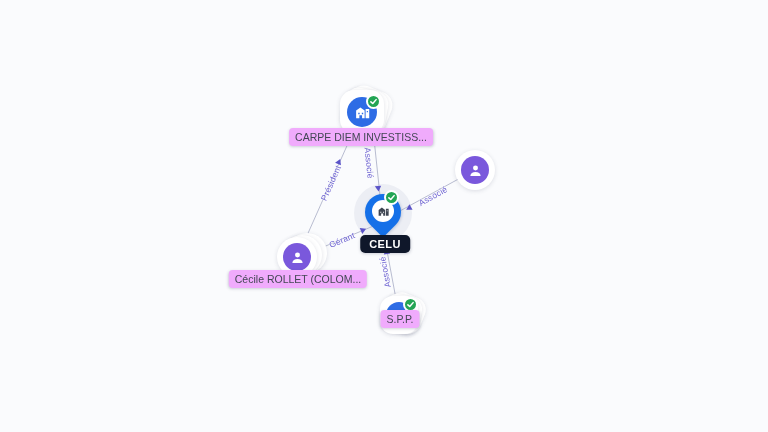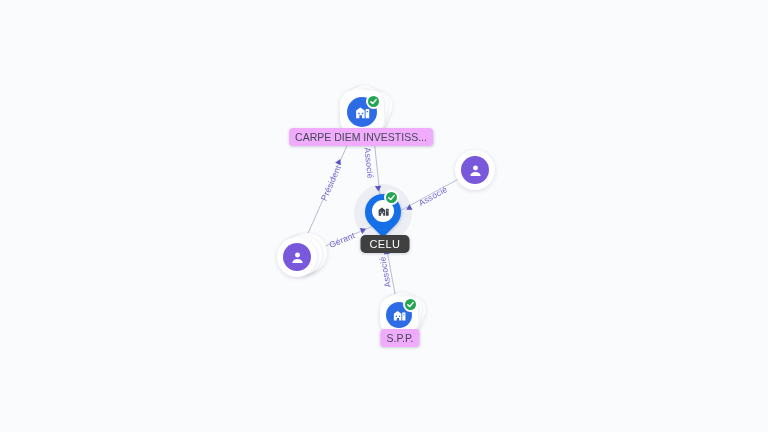--- a/index.html
+++ b/index.html
@@ -25,21 +25,21 @@
   .badge{position:absolute;width:15px;height:15px;box-sizing:border-box;background:#23a554;border:2px solid #fff;border-radius:50%;display:flex;align-items:center;justify-content:center;z-index:5;}
   .pin{position:absolute;left:365px;top:194px;width:36px;height:36px;background:#1570e8;border-radius:50% 50% 50% 0;transform:rotate(-45deg);box-shadow:0 1px 3px rgba(30,60,130,.25);z-index:3;}
   .pin-inner{position:absolute;left:372px;top:200px;width:22px;height:22px;border-radius:50%;background:#fff;display:flex;align-items:center;justify-content:center;z-index:4;}
   .pill{
     position:absolute;transform:translate(-50%,-50%);
     background:#f0abfc;border-radius:4px;padding:3px 6px;
     font-size:10.5px;color:#424754;white-space:nowrap;
     box-shadow:0 1px 3px rgba(50,55,85,.22);z-index:6;
   }
   .pill-focus{
-    background:#404040;color:#fff;font-weight:normal;font-size:11px;
+    background:#0f172a;color:#fff;font-weight:bold;font-size:11px;
     padding:3px 9px;border-radius:5px;letter-spacing:.4px;text-align:right;
   }
   .edge-label{
     position:absolute;font-size:8.5px;color:#6f64d2;letter-spacing:.2px;
     white-space:nowrap;z-index:2;
     transform:translate(-50%,-50%) rotate(var(--r));
     text-shadow:0 0 2px #fafbfd,0 0 2px #fafbfd;
   }
 </style>
 </head>
@@ -116,31 +116,32 @@
     <div class="layer ci o2"></div>
     <div class="layer ci o1"></div>
     <div class="layer ci"></div>
     <div class="icon-circle person-bg" style="left:6px;top:6px;width:28px;height:28px;">
       <svg width="17" height="17" viewBox="0 0 24 24" fill="#fff">
           <circle cx="12" cy="8.6" r="3.5"></circle>
           <path d="M4.8 19.5c0-3.5 3.2-5.4 7.2-5.4s7.2 1.9 7.2 5.4v.3H4.8z"></path>
         </svg>
     </div>
   </div>
+  <div class="pill" style="left:298px;top:279px;">Cécile ROLLET (COLOM...</div>
 
   <div class="node" style="left:380px;top:296px;width:38px;height:38px;">
     <div class="layer sq r2" style="border-radius:13px;"></div>
     <div class="layer sq r1" style="border-radius:13px;"></div>
     <div class="layer sq" style="border-radius:13px;"></div>
     <div class="icon-circle company-bg" style="left:6px;top:6px;width:26px;height:26px;">
       <svg width="15" height="15" viewBox="0 0 24 24" fill="#fff">
           <path fill-rule="evenodd" d="M3 20V9l6-4.2L15 9v11h-3.6v-4.2H7.6V20H3z M6 12.4h2v2H6z M11 12.4h2v2h-2z M16.4 20V7h5.1v13h-5.1z M18 10h1.7v1.7H18z"></path>
         </svg>
     </div>
     <div class="badge" style="left:23px;top:1px;">
       <svg width="9" height="9" viewBox="0 0 24 24" fill="none" stroke="#fff" stroke-width="4" stroke-linecap="round" stroke-linejoin="round">
           <polyline points="5,13 10,17.5 19,7"></polyline>
         </svg>
     </div>
   </div>
-  <div class="pill" style="left:400px;top:338px;text-align:right;">S.P.P.</div>
+  <div class="pill" style="left:400px;top:319px;text-align:right;">S.P.P.</div>
 
 </div>
 
 </body></html>

